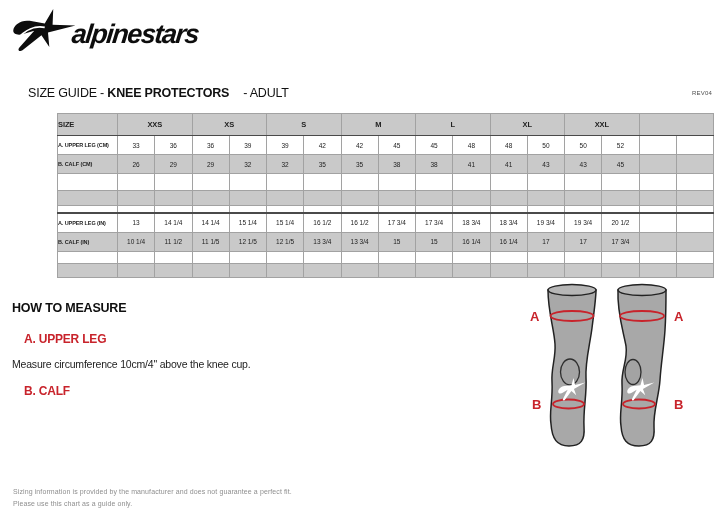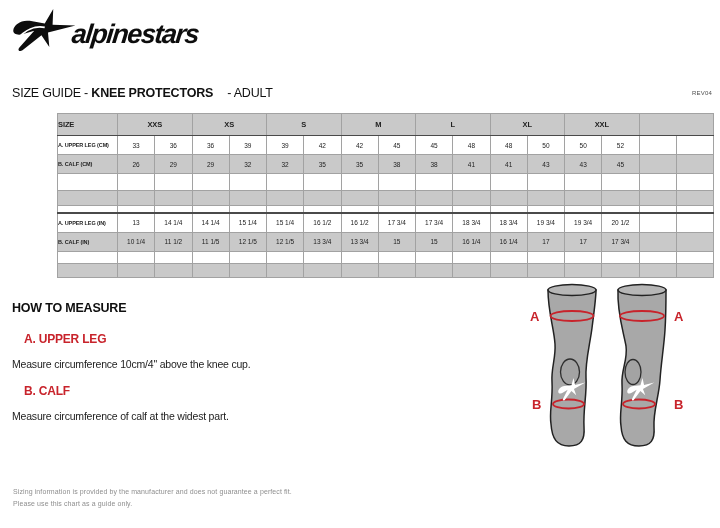--- a/index.html
+++ b/index.html
@@ -11,21 +11,21 @@
   
   .logo{position:absolute;left:12px;top:7px;display:flex;align-items:flex-start;}
   .logo svg{display:block;}
   .wordmark{
     font-style:italic;font-weight:bold;font-size:27px;letter-spacing:-1.5px;
     transform:skewX(-6deg);color:#0d0d0d;margin-left:-12px;margin-top:12px;
     font-family:"Liberation Sans", sans-serif;
   }
 
   
-  .titlebar{position:absolute;left:12px;top:86px;width:664px;font-size:12.5px;letter-spacing:-0.2px;}
+  .titlebar{position:absolute;left:28px;top:86px;width:664px;font-size:12.5px;letter-spacing:-0.2px;}
   .titlebar .t-prefix{font-weight:normal;color:#111;}
   .titlebar .t-product{font-weight:bold;color:#111;}
   .titlebar .t-suffix{font-weight:normal;color:#111;margin-left:14px;}
   .rev{position:absolute;right:8px;top:90px;font-size:6px;color:#4f4f4f;letter-spacing:0.2px;}
 
   
   table.size{
     position:absolute;left:57px;top:113px;width:656px;
     border-collapse:collapse;table-layout:fixed;
     border:1px solid #4a4a4a;
@@ -281,21 +281,20 @@
   </table>
 
   <div class="howto">
     <h2>HOW TO MEASURE</h2>
     <div>
       <p class="m-label">A. UPPER LEG</p>
       <p class="m-desc">Measure circumference 10cm/4" above the knee cup.</p>
     </div>
     <div>
       <p class="m-label">B. CALF</p>
-      <p class="m-desc">Measure circumference of calf at the widest part.</p>
     </div>
   </div>
 
   <svg class="diagram" viewBox="0 0 170 172">
 
     <g transform="translate(22,2)">
       <path d="M2,8 C2,30 8,46 9,62 C10,76 5,86 6,100 C7,118 3,130 5,142 C6,157 11,164 23,164 C35,164 39,158 38,145 C37,128 41,112 40,96 C39,80 44,62 46,46 C48,30 50,16 50,8 Z" fill="#a8a8a8" stroke="#222222" stroke-width="1.5"></path>
       <ellipse cx="26" cy="8" rx="24" ry="5.5" fill="#b6b6b6" stroke="#222222" stroke-width="1.5"></ellipse>
       <ellipse cx="24" cy="90" rx="9.5" ry="13" fill="#a3a3a3" stroke="#2e2e2e" stroke-width="1.3"></ellipse>
       <ellipse cx="26" cy="34" rx="21.5" ry="5" fill="none" stroke="#c8232b" stroke-width="1.8"></ellipse>

